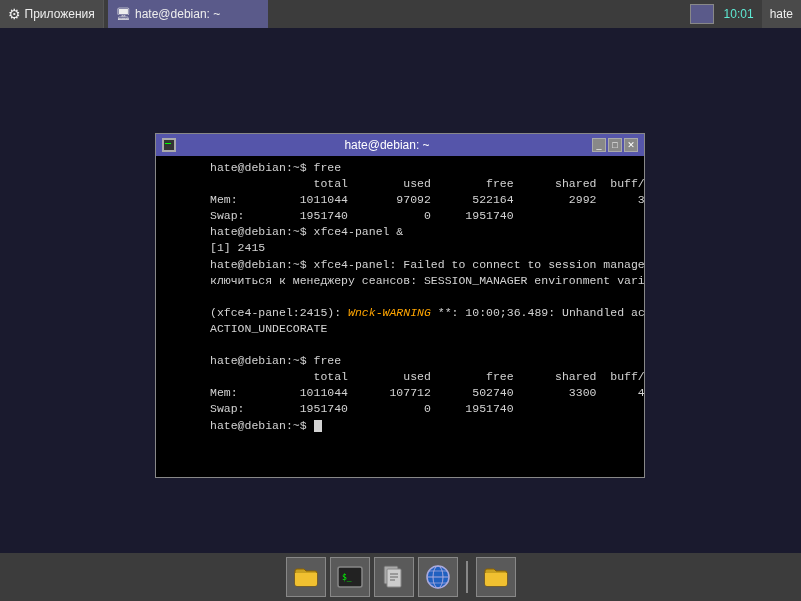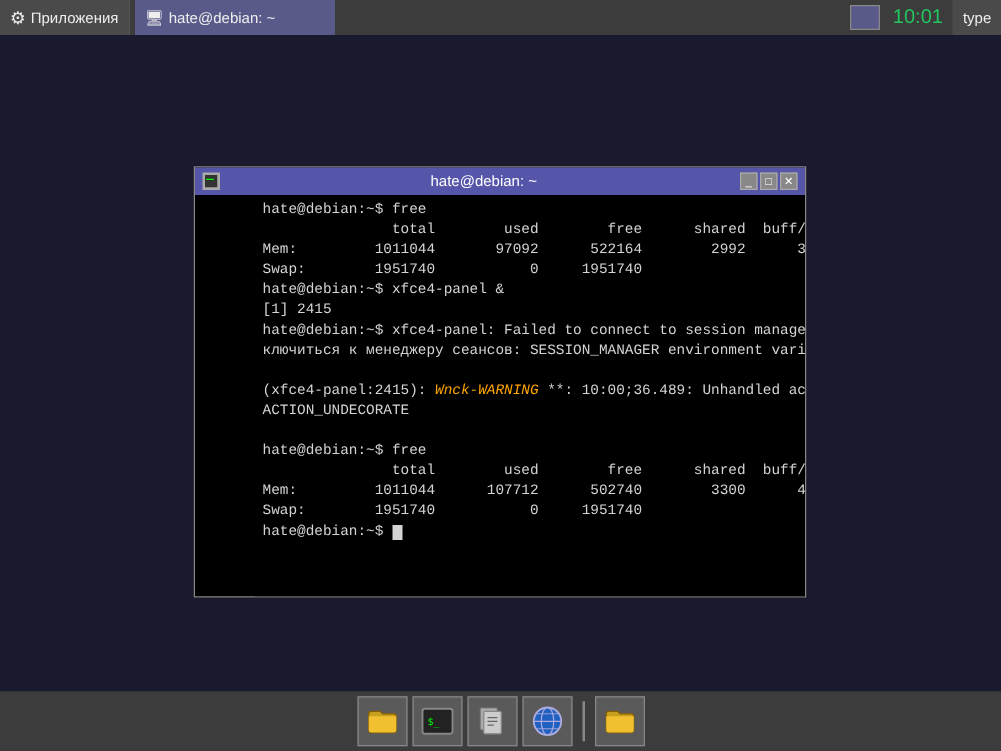--- a/index.html
+++ b/index.html
@@ -58,22 +58,22 @@
     #panel-spacer { flex: 1; }
     #panel-window-btn {
       width: 24px;
       height: 20px;
       background: #5a5a8a;
       border: 1px solid #888;
       margin-right: 2px;
       cursor: pointer;
     }
     #panel-clock {
-      color: #22c55e;
-      font-size: 16px;
+      color: #5eead4;
+      font-size: 12px;
       padding: 0 8px;
     }
     #panel-username {
       color: #eee;
       font-size: 12px;
       padding: 0 8px;
       background: #4a4a4a;
       height: 100%;
       display: flex;
       align-items: center;
@@ -208,21 +208,21 @@
     <span id="apps-menu-icon">⚙</span>
     <span>Приложения</span>
   </div>
   <div id="terminal-taskbar">
     <span id="terminal-taskbar-icon">🖥</span>
     <span>hate@debian: ~</span>
   </div>
   <div id="panel-spacer"></div>
   <div id="panel-window-btn"></div>
   <div id="panel-clock">10:01</div>
-  <div id="panel-username">type</div>
+  <div id="panel-username">hate</div>
 </div>
 
 <div id="desktop">
 
   <div id="terminal-window">
     <div id="terminal-titlebar">
       <div id="terminal-title-icon">
         <svg width="10" height="10" viewBox="0 0 10 10">
           <rect width="10" height="10" fill="#333"></rect>
           <rect x="1" y="3" width="6" height="1" fill="#0f0"></rect>

